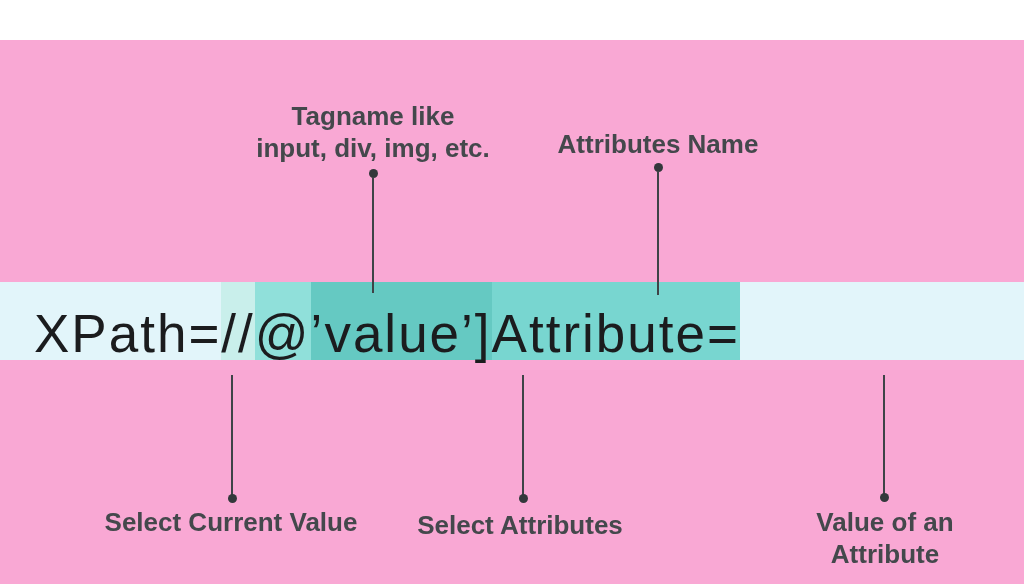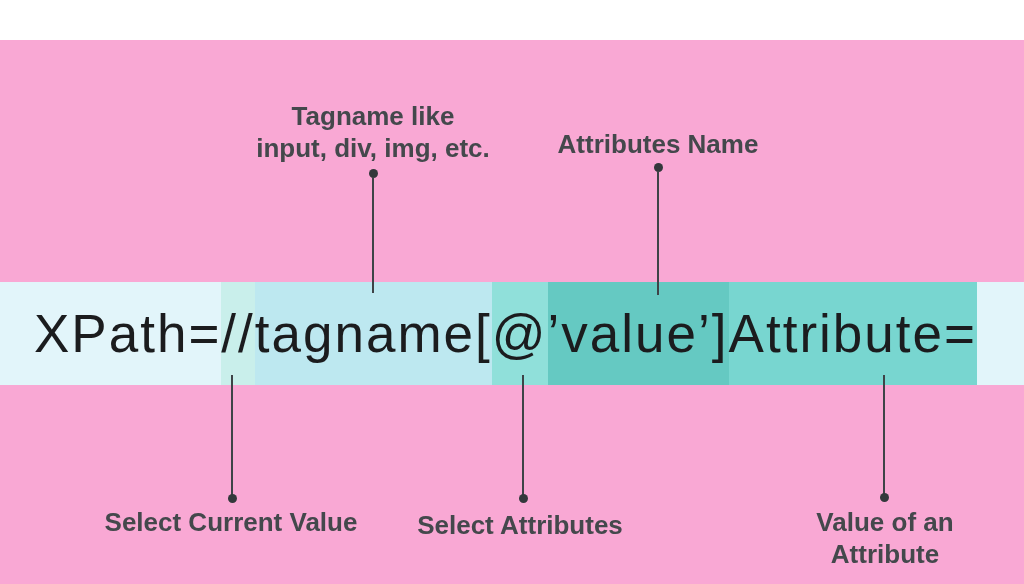--- a/index.html
+++ b/index.html
@@ -17,21 +17,21 @@
     position: absolute;
     left: 0;
     top: 242px;
     width: 1024px;
     height: 103px;
     display: flex;
     overflow: hidden;
     z-index: 1;
   }
   .seg {
-    height: 103px;
+    height: 78px;
     line-height: 103px;
     font-size: 53px;
     letter-spacing: 2px;
     color: #1b1c1e;
     white-space: pre;
     flex: 0 0 auto;
   }
   .seg-lead { padding-left: 34px; }
   .seg-fill { flex: 1 1 auto; }
   
@@ -72,21 +72,20 @@
   <div class="dot" style="left:369px; top:129px;"></div>
   <div class="vline" style="left:372px; top:137px; height:116px;"></div>
 
   <div class="callout-label" style="left:498px; top:88px;">Attributes Name</div>
   <div class="dot" style="left:654px; top:123px;"></div>
   <div class="vline" style="left:657px; top:131px; height:124px;"></div>
 
   <div class="banner">
     <span class="seg seg-lead" style="background: rgb(226, 245, 250);">XPath=</span>
     <span class="seg" style="background: rgb(201, 239, 235);">//</span>
-    <span class="seg" style="background: rgb(189, 232, 240);">tagname[</span>
     <span class="seg" style="background: rgb(144, 224, 218);">@</span>
     <span class="seg" style="background: rgb(101, 201, 194);">’value’]</span>
     <span class="seg" style="background: rgb(120, 214, 208);">Attribute=</span>
     <span class="seg seg-fill" style="background: rgb(226, 245, 250);"></span>
   </div>
 
   <div class="vline" style="left:231px; top:335px; height:120px;"></div>
   <div class="dot" style="left:228px; top:454px;"></div>
   <div class="callout-label" style="left:71px; top:466px;">Select Current Value</div>
 

